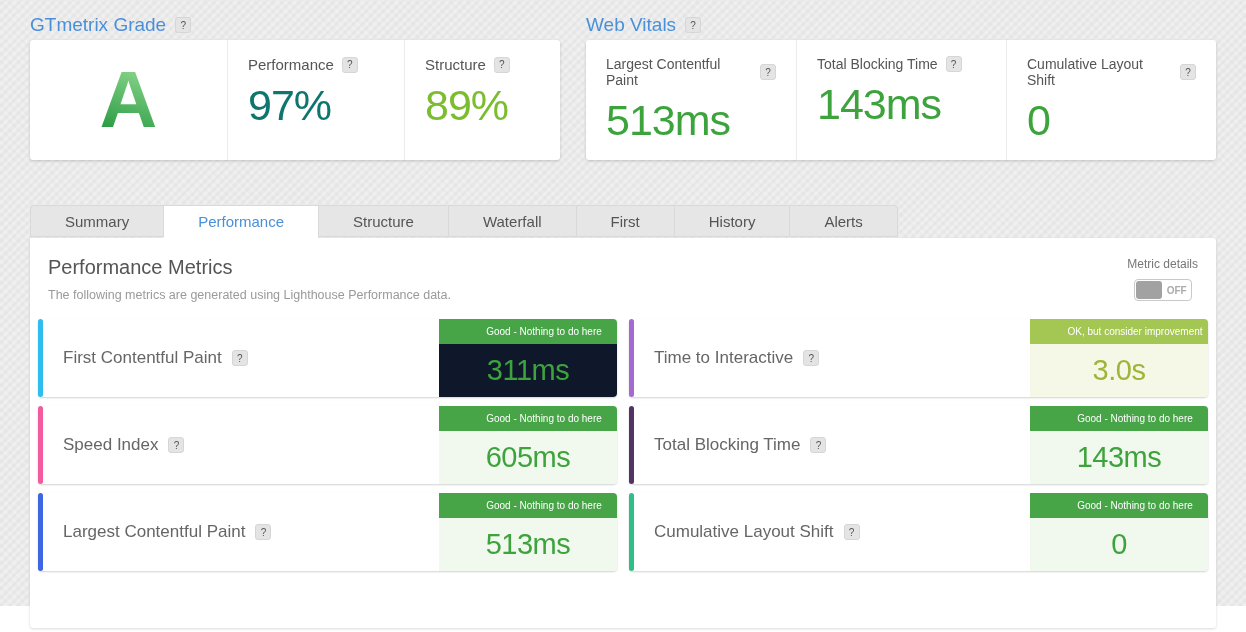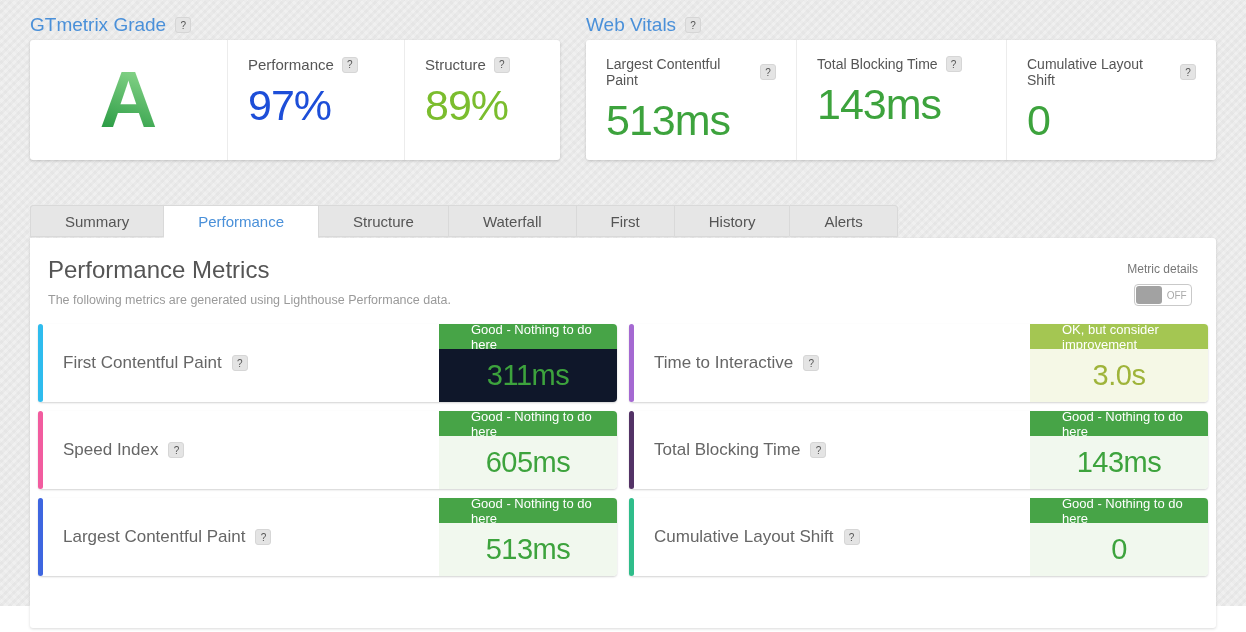--- a/index.html
+++ b/index.html
@@ -43,40 +43,40 @@
   .tab { height:32px; line-height:31px; padding:0 34px; font-size:15px; color:#555;
          background:#e6e6e6; border:1px solid #d9d9d9; border-right:none; cursor:pointer; }
   .tab:first-child { border-radius:3px 0 0 0; }
   .tab:last-child { border-right:1px solid #d9d9d9; border-radius:0 3px 0 0; }
   .tab.active { background:#fff; color:#4a90d9; border-bottom-color:#fff; height:33px; }
 
   
   .panel { background:#fff; border-radius:0 3px 3px 3px; box-shadow:0 1px 3px rgba(0,0,0,0.15);
            min-height:390px; padding:18px 8px 14px 8px; }
   .panel-head { display:flex; justify-content:space-between; align-items:flex-end; padding:0 10px; }
-  .panel-title { font-size:24px; color:#555; font-weight:normal; }
+  .panel-title { font-size:20px; color:#555; font-weight:normal; }
   .panel-sub { margin-top:9px; font-size:12.5px; color:#9a9a9a; }
   .toggle-wrap { display:flex; align-items:center; gap:8px; margin-bottom:1px;flex-direction:column; }
   .toggle-label { font-size:12px; color:#777; }
   .toggle { display:flex; align-items:center; width:58px; height:22px; background:#fff;
             border:1px solid #c9c9c9; border-radius:4px; cursor:pointer; }
   .knob { width:26px; height:18px; margin:1px; background:#a2a2a2; border-radius:3px; }
-  .toggle-state { flex:1; text-align:center; font-size:10px; font-weight:normal; color:#aaa; }
+  .toggle-state { flex:1; text-align:center; font-size:10px; font-weight:bold; color:#aaa; }
 
   
   .mgrid { margin-top:17px; display:grid; grid-template-columns:1fr 1fr; gap:9px 12px; }
   .mcard { position:relative; height:78px; background:#fff; border-radius:4px;
            box-shadow:0 1px 2px rgba(0,0,0,0.18); display:flex; align-items:center; }
   .accent { position:absolute; left:0; top:0; width:5px; height:100%; border-radius:4px; }
   .mlabel-row { flex:1; display:flex; align-items:center; gap:10px; padding-left:25px;
            font-size:17px; color:#666; }
   .mright { width:178px; height:100%; display:flex; flex-direction:column;
            border-radius:0 4px 4px 0; overflow:hidden; }
   .badge { height:25px; display:flex; align-items:center; justify-content:center;
-           font-size:13px; color:#fff;padding-left:32px; }
+           font-size:10px; color:#fff;padding-left:32px; }
   .mvalue { flex:1; display:flex; align-items:center; justify-content:center;
            font-size:29px; letter-spacing:-0.5px; }
 </style>
 </head>
 <body>
 
 <div class="page">
   <div class="content">
 
     <div class="toprow">
@@ -88,21 +88,21 @@
         </div>
         <div class="card">
           <div class="cell cell-grade">
             <span class="big-grade">A</span>
           </div>
           <div class="cell cell-perf">
             <div class="cell-label">
               <span>Performance</span>
               <span class="help">?</span>
             </div>
-            <div class="cell-value" style="color: #1d4ed8;">97%</div>
+            <div class="cell-value" style="color: #0f766e;">97%</div>
           </div>
           <div class="cell cell-struct">
             <div class="cell-label">
               <span>Structure</span>
               <span class="help">?</span>
             </div>
             <div class="cell-value" style="color: rgb(123, 189, 46);">89%</div>
           </div>
         </div>
       </div>

